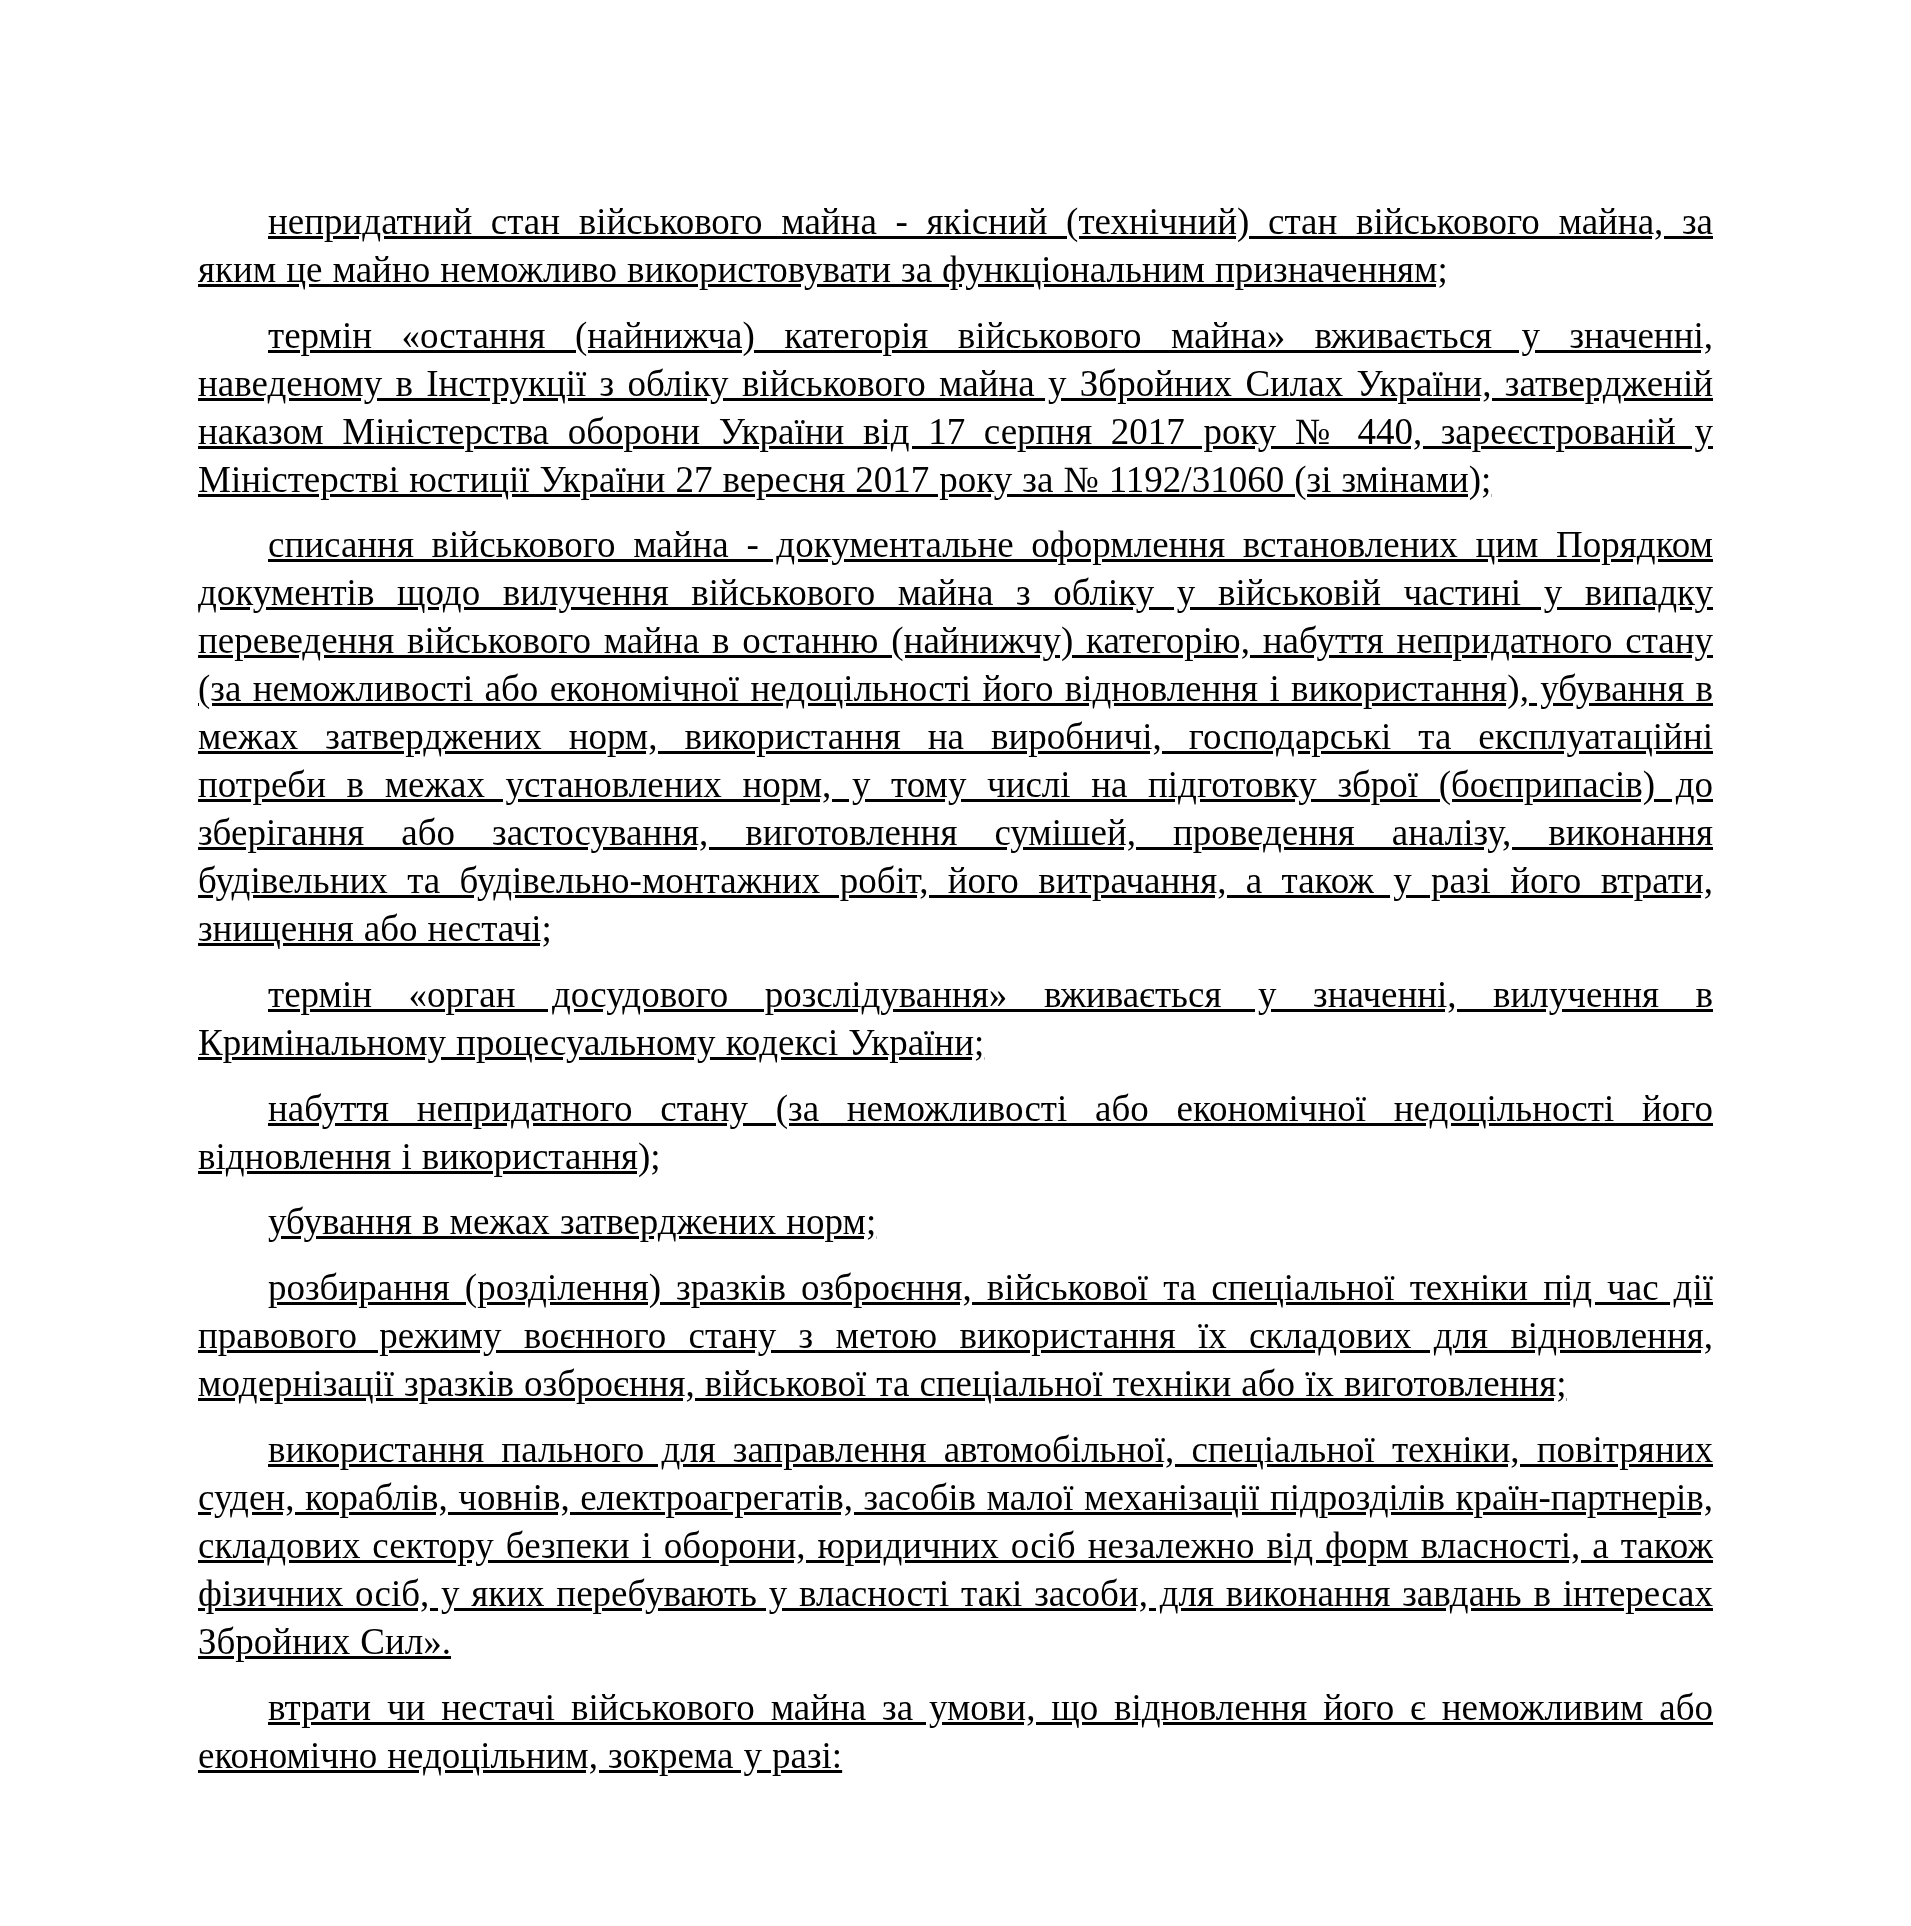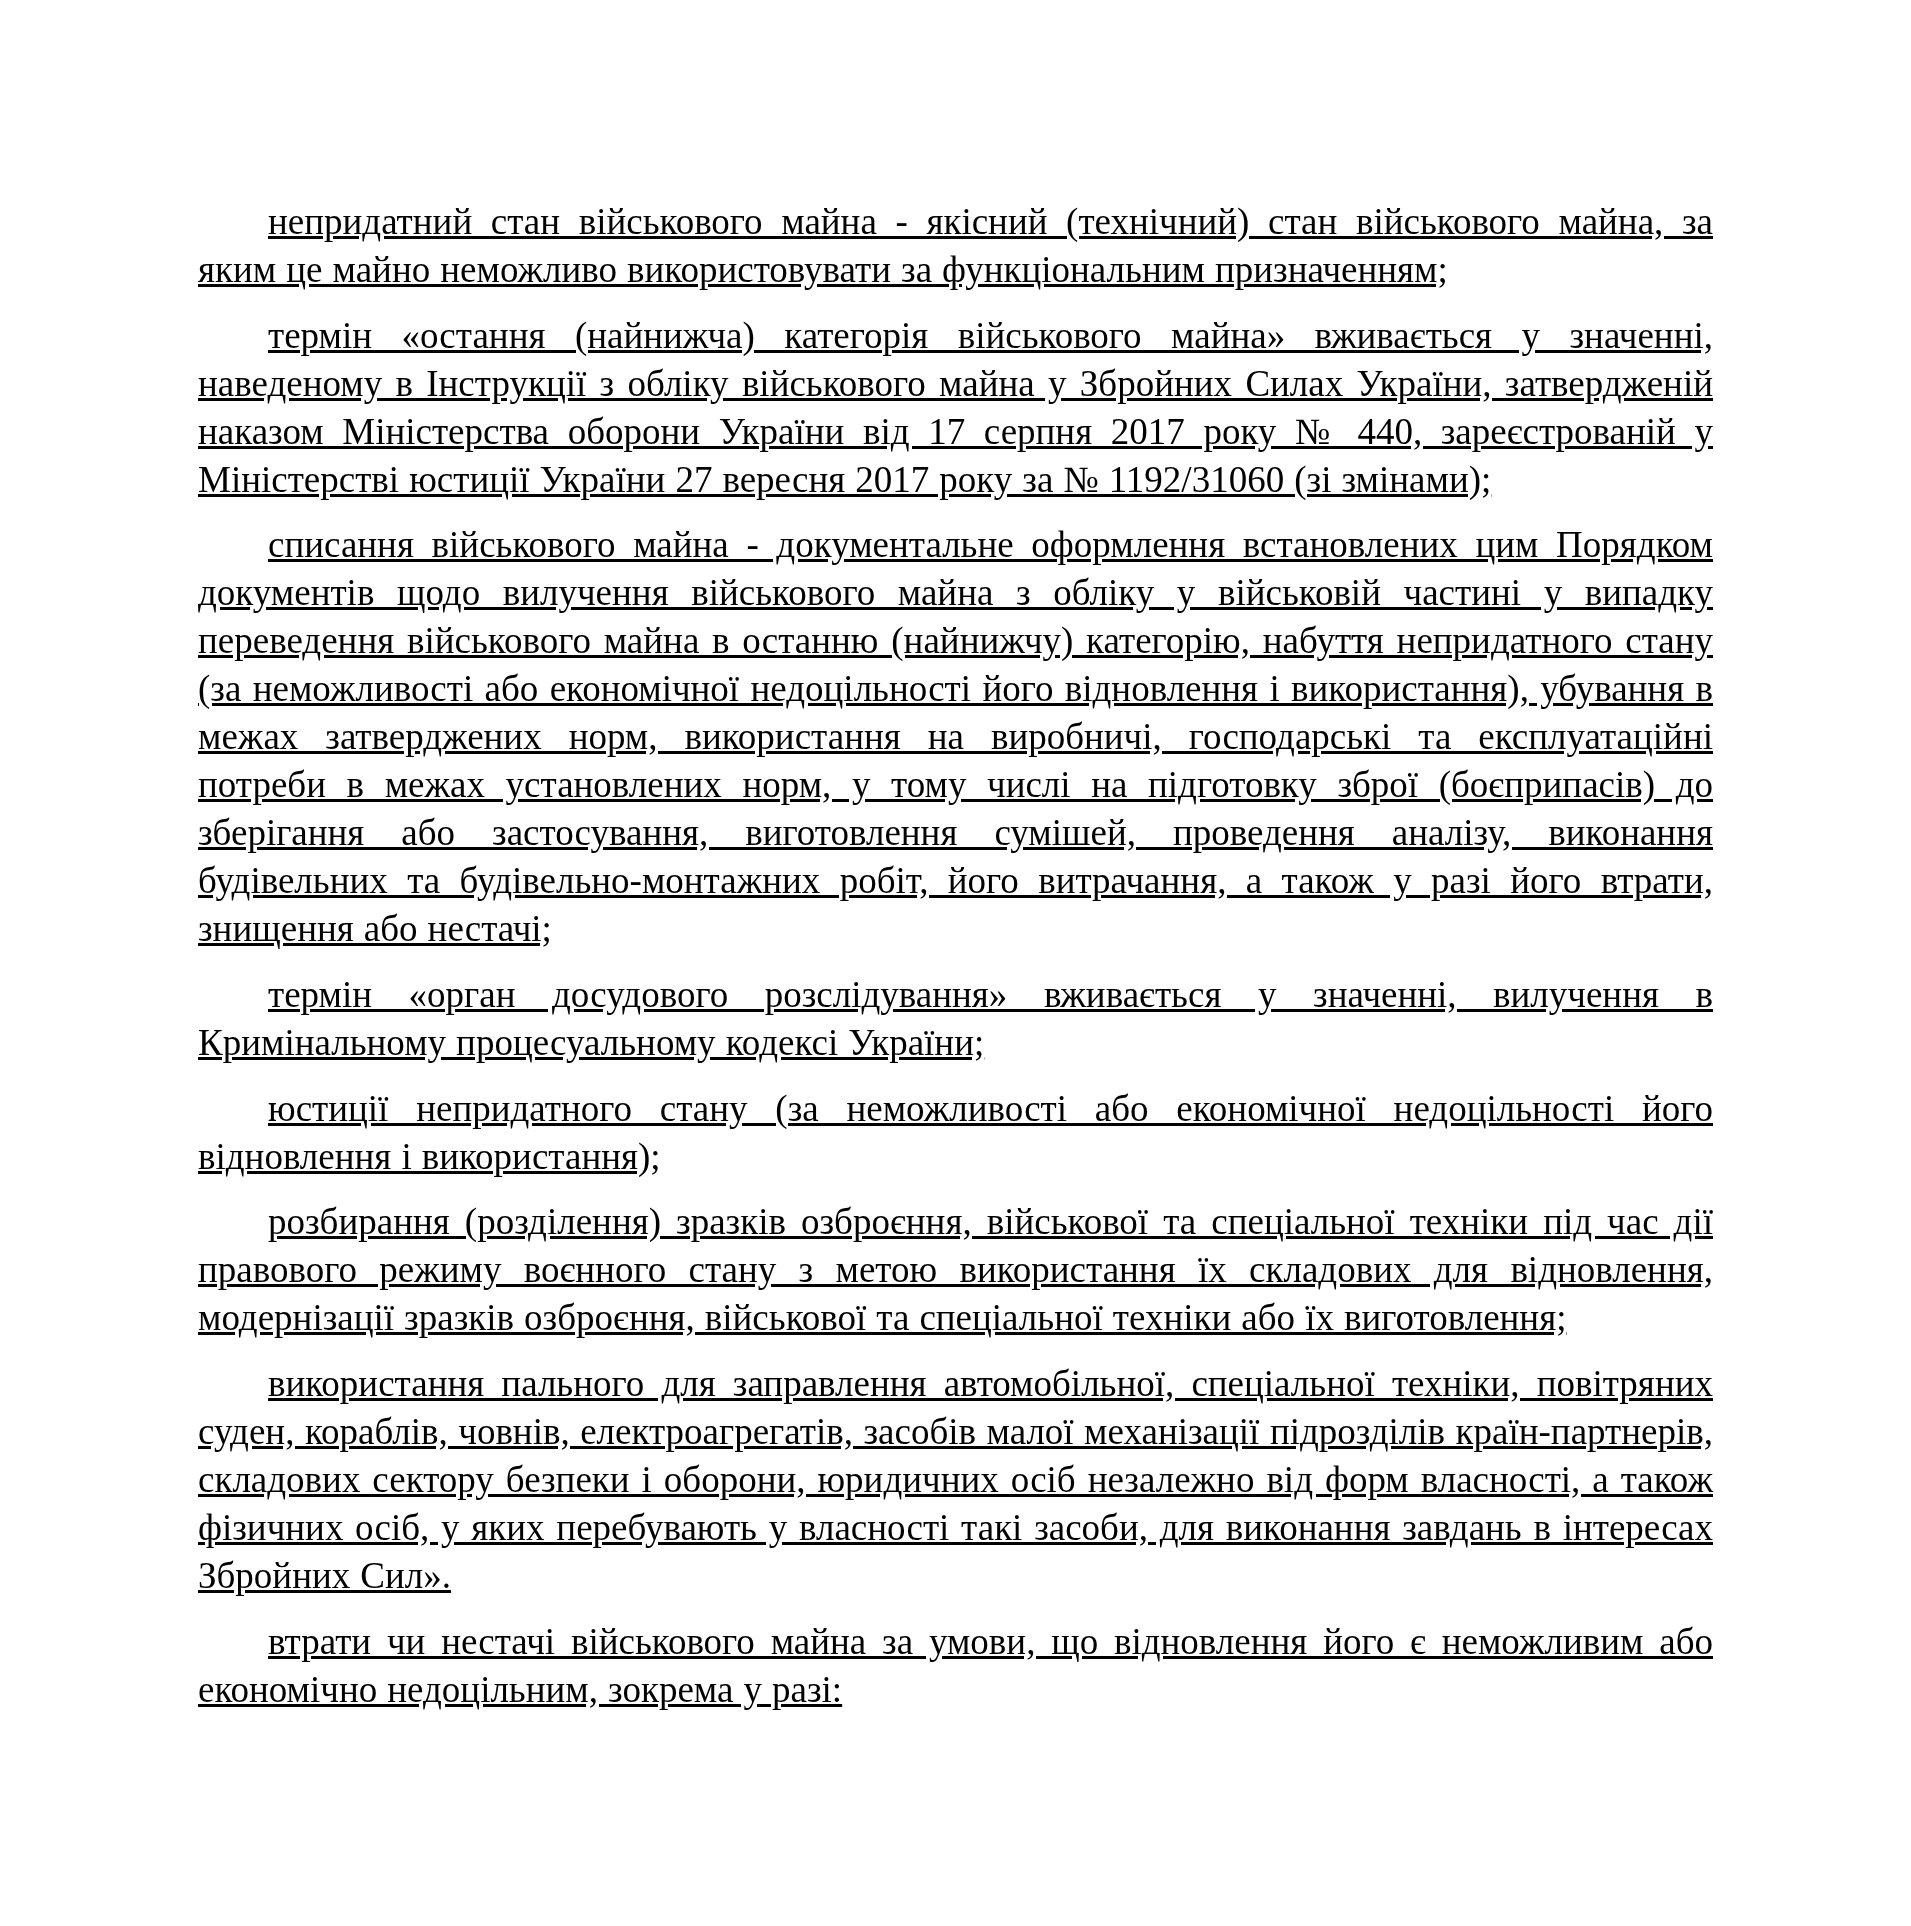--- a/index.html
+++ b/index.html
@@ -26,20 +26,21 @@
 </style>
 </head>
 <body>
 
 <div class="page">
   <div class="doc-body">
       <p>непридатний стан військового майна - якісний (технічний) стан військового майна, за яким це майно неможливо використовувати за функціональним призначенням;</p>
       <p>термін «остання (найнижча) категорія військового майна» вживається у значенні, наведеному в Інструкції з обліку військового майна у Збройних Силах України, затвердженій наказом Міністерства оборони України від 17 серпня 2017 року № 440, зареєстрованій у Міністерстві юстиції України 27 вересня 2017 року за № 1192/31060 (зі змінами);</p>
       <p>списання військового майна - документальне оформлення встановлених цим Порядком документів щодо вилучення військового майна з обліку у військовій частині у випадку переведення військового майна в останню (найнижчу) категорію, набуття непридатного стану (за неможливості або економічної недоцільності його відновлення і використання), убування в межах затверджених норм, використання на виробничі, господарські та експлуатаційні потреби в межах установлених норм, у тому числі на підготовку зброї (боєприпасів) до зберігання або застосування, виготовлення сумішей, проведення аналізу, виконання будівельних та будівельно-монтажних робіт, його витрачання, а також у разі його втрати, знищення або нестачі;</p>
       <p>термін «орган досудового розслідування» вживається у значенні, вилучення в Кримінальному процесуальному кодексі України;</p>
-      <p>юстиції непридатного стану (за неможливості або економічної недоцільності його відновлення і використання);</p>
+      <p>набуття непридатного стану (за неможливості або економічної недоцільності його відновлення і використання);</p>
+      <p>убування в межах затверджених норм;</p>
       <p>розбирання (розділення) зразків озброєння, військової та спеціальної техніки під час дії правового режиму воєнного стану з метою використання їх складових для відновлення, модернізації зразків озброєння, військової та спеціальної техніки або їх виготовлення;</p>
       <p>використання пального для заправлення автомобільної, спеціальної техніки, повітряних суден, кораблів, човнів, електроагрегатів, засобів малої механізації підрозділів країн-партнерів, складових сектору безпеки і оборони, юридичних осіб незалежно від форм власності, а також фізичних осіб, у яких перебувають у власності такі засоби, для виконання завдань в інтересах Збройних Сил».</p>
       <p>втрати чи нестачі військового майна за умови, що відновлення його є неможливим або економічно недоцільним, зокрема у разі:</p>
     </div>
 
 </div>
 
 
 </body></html>

